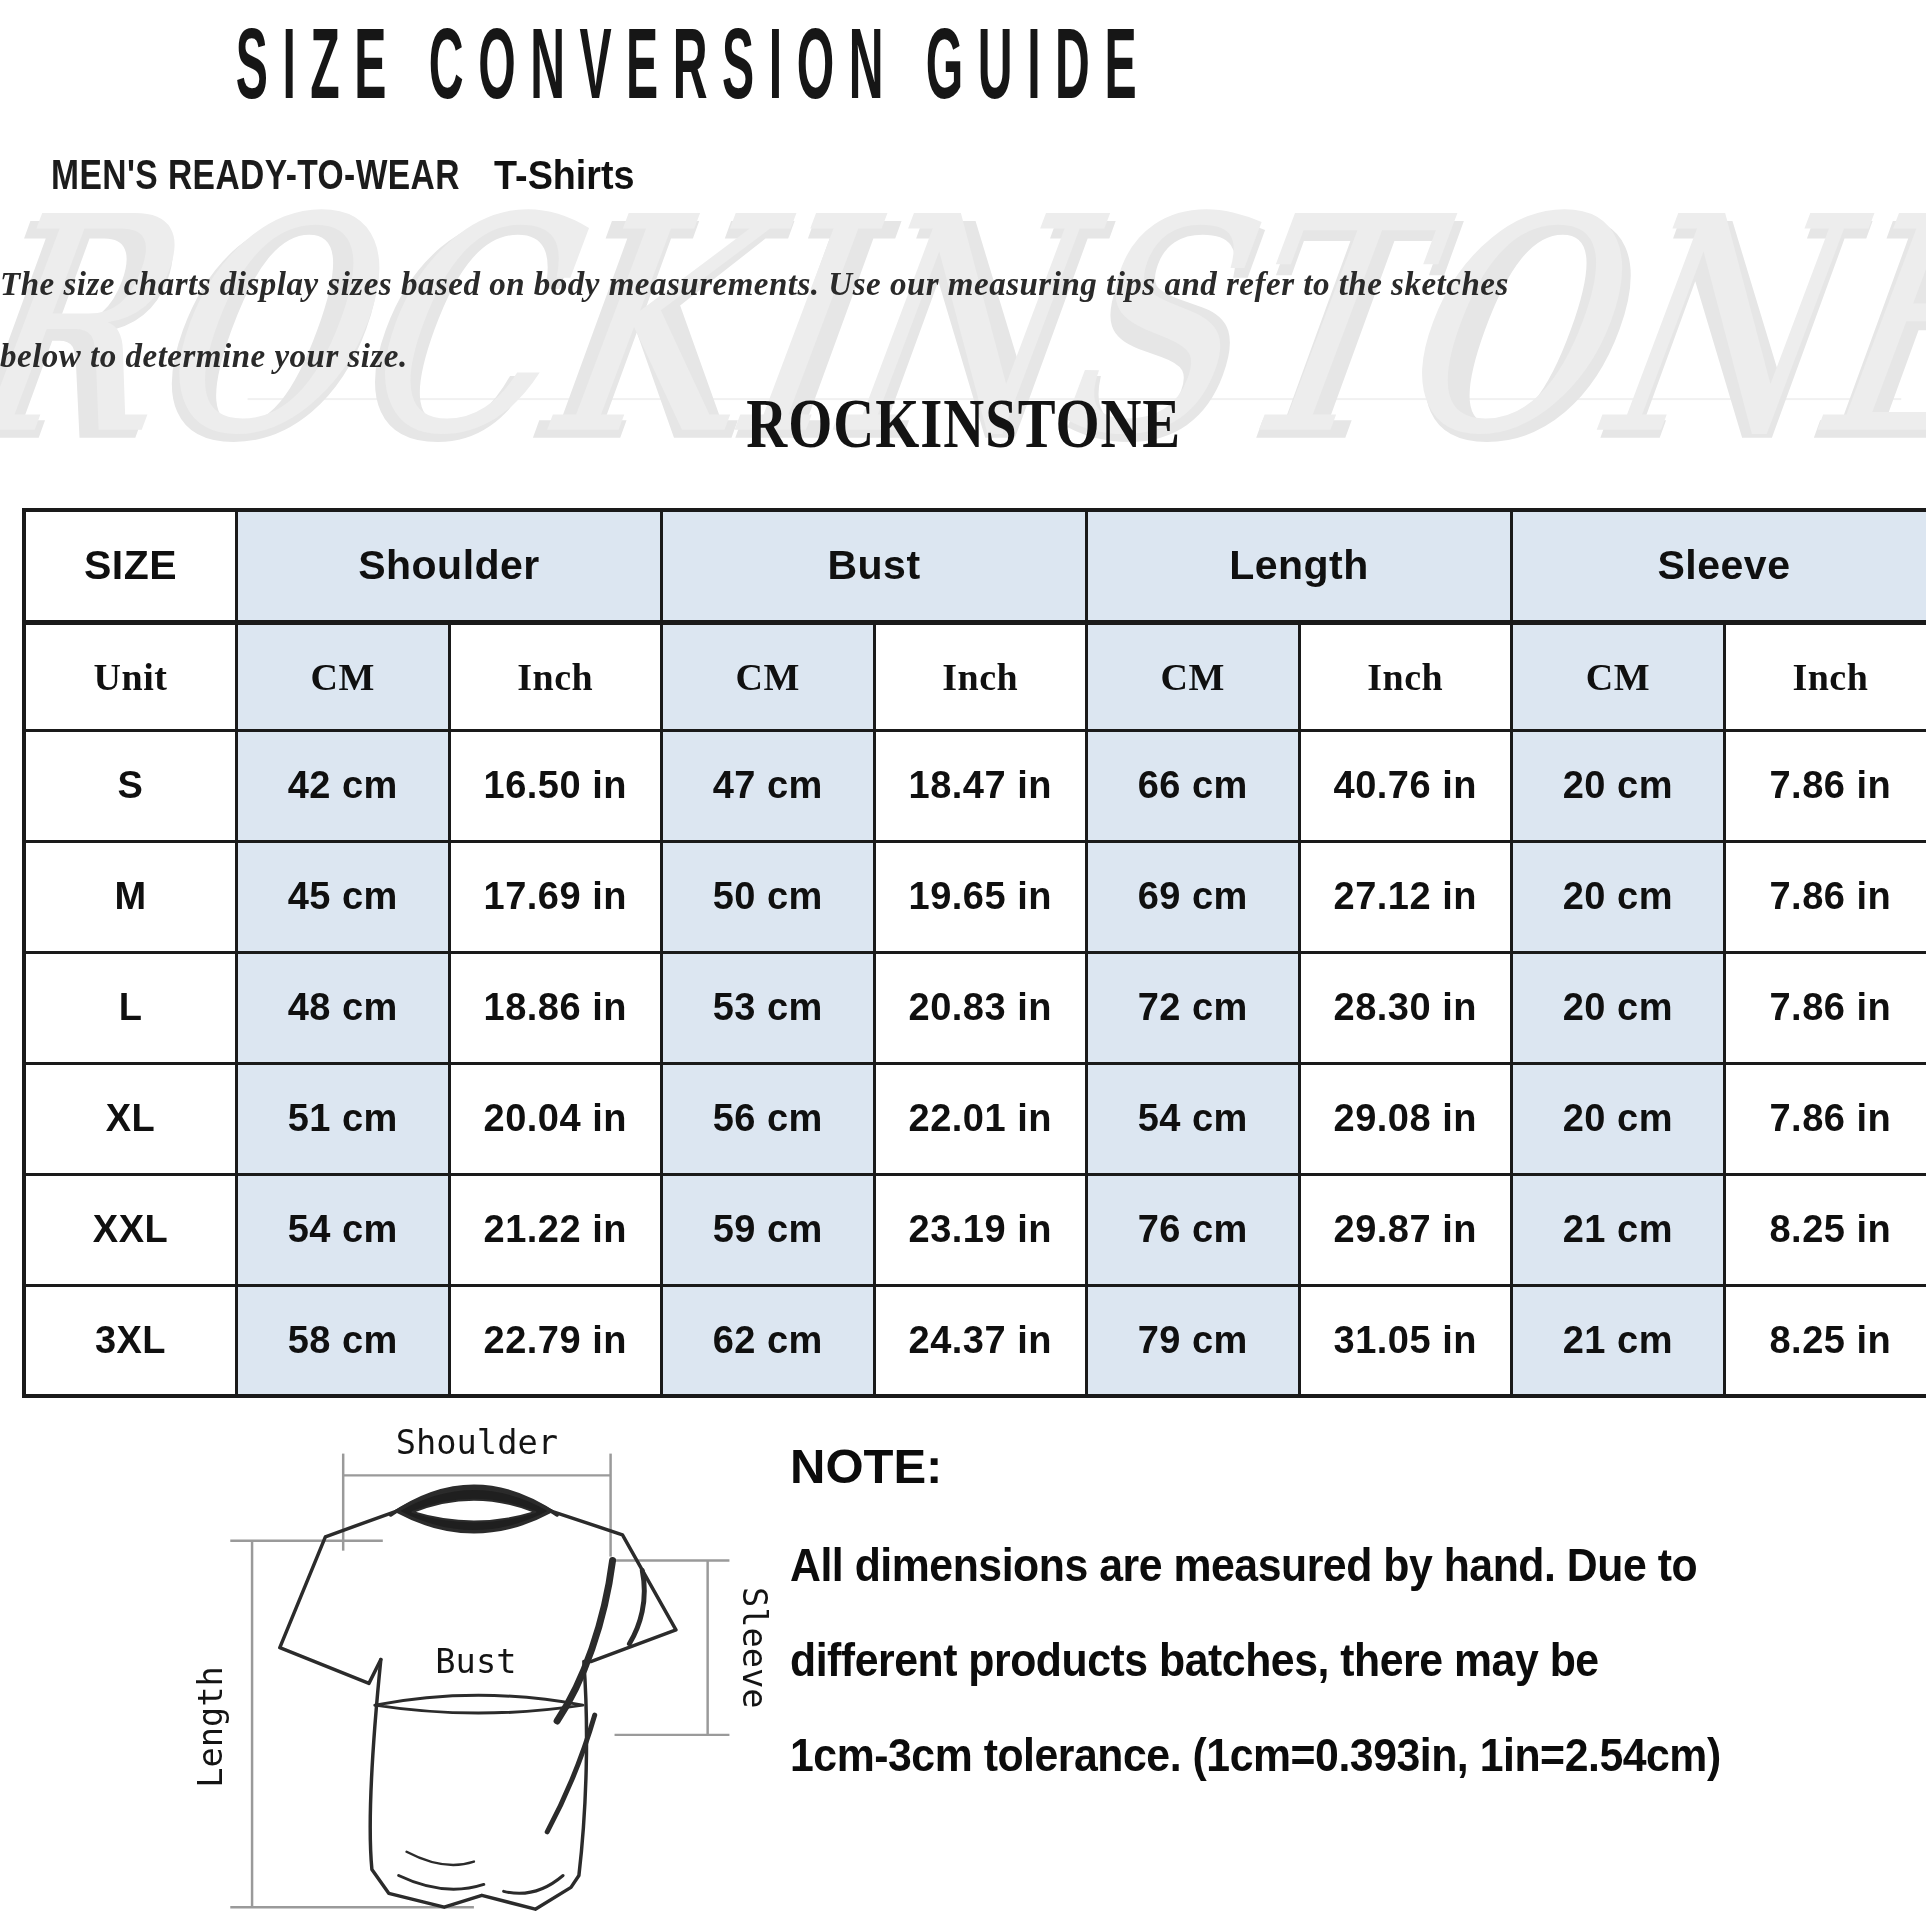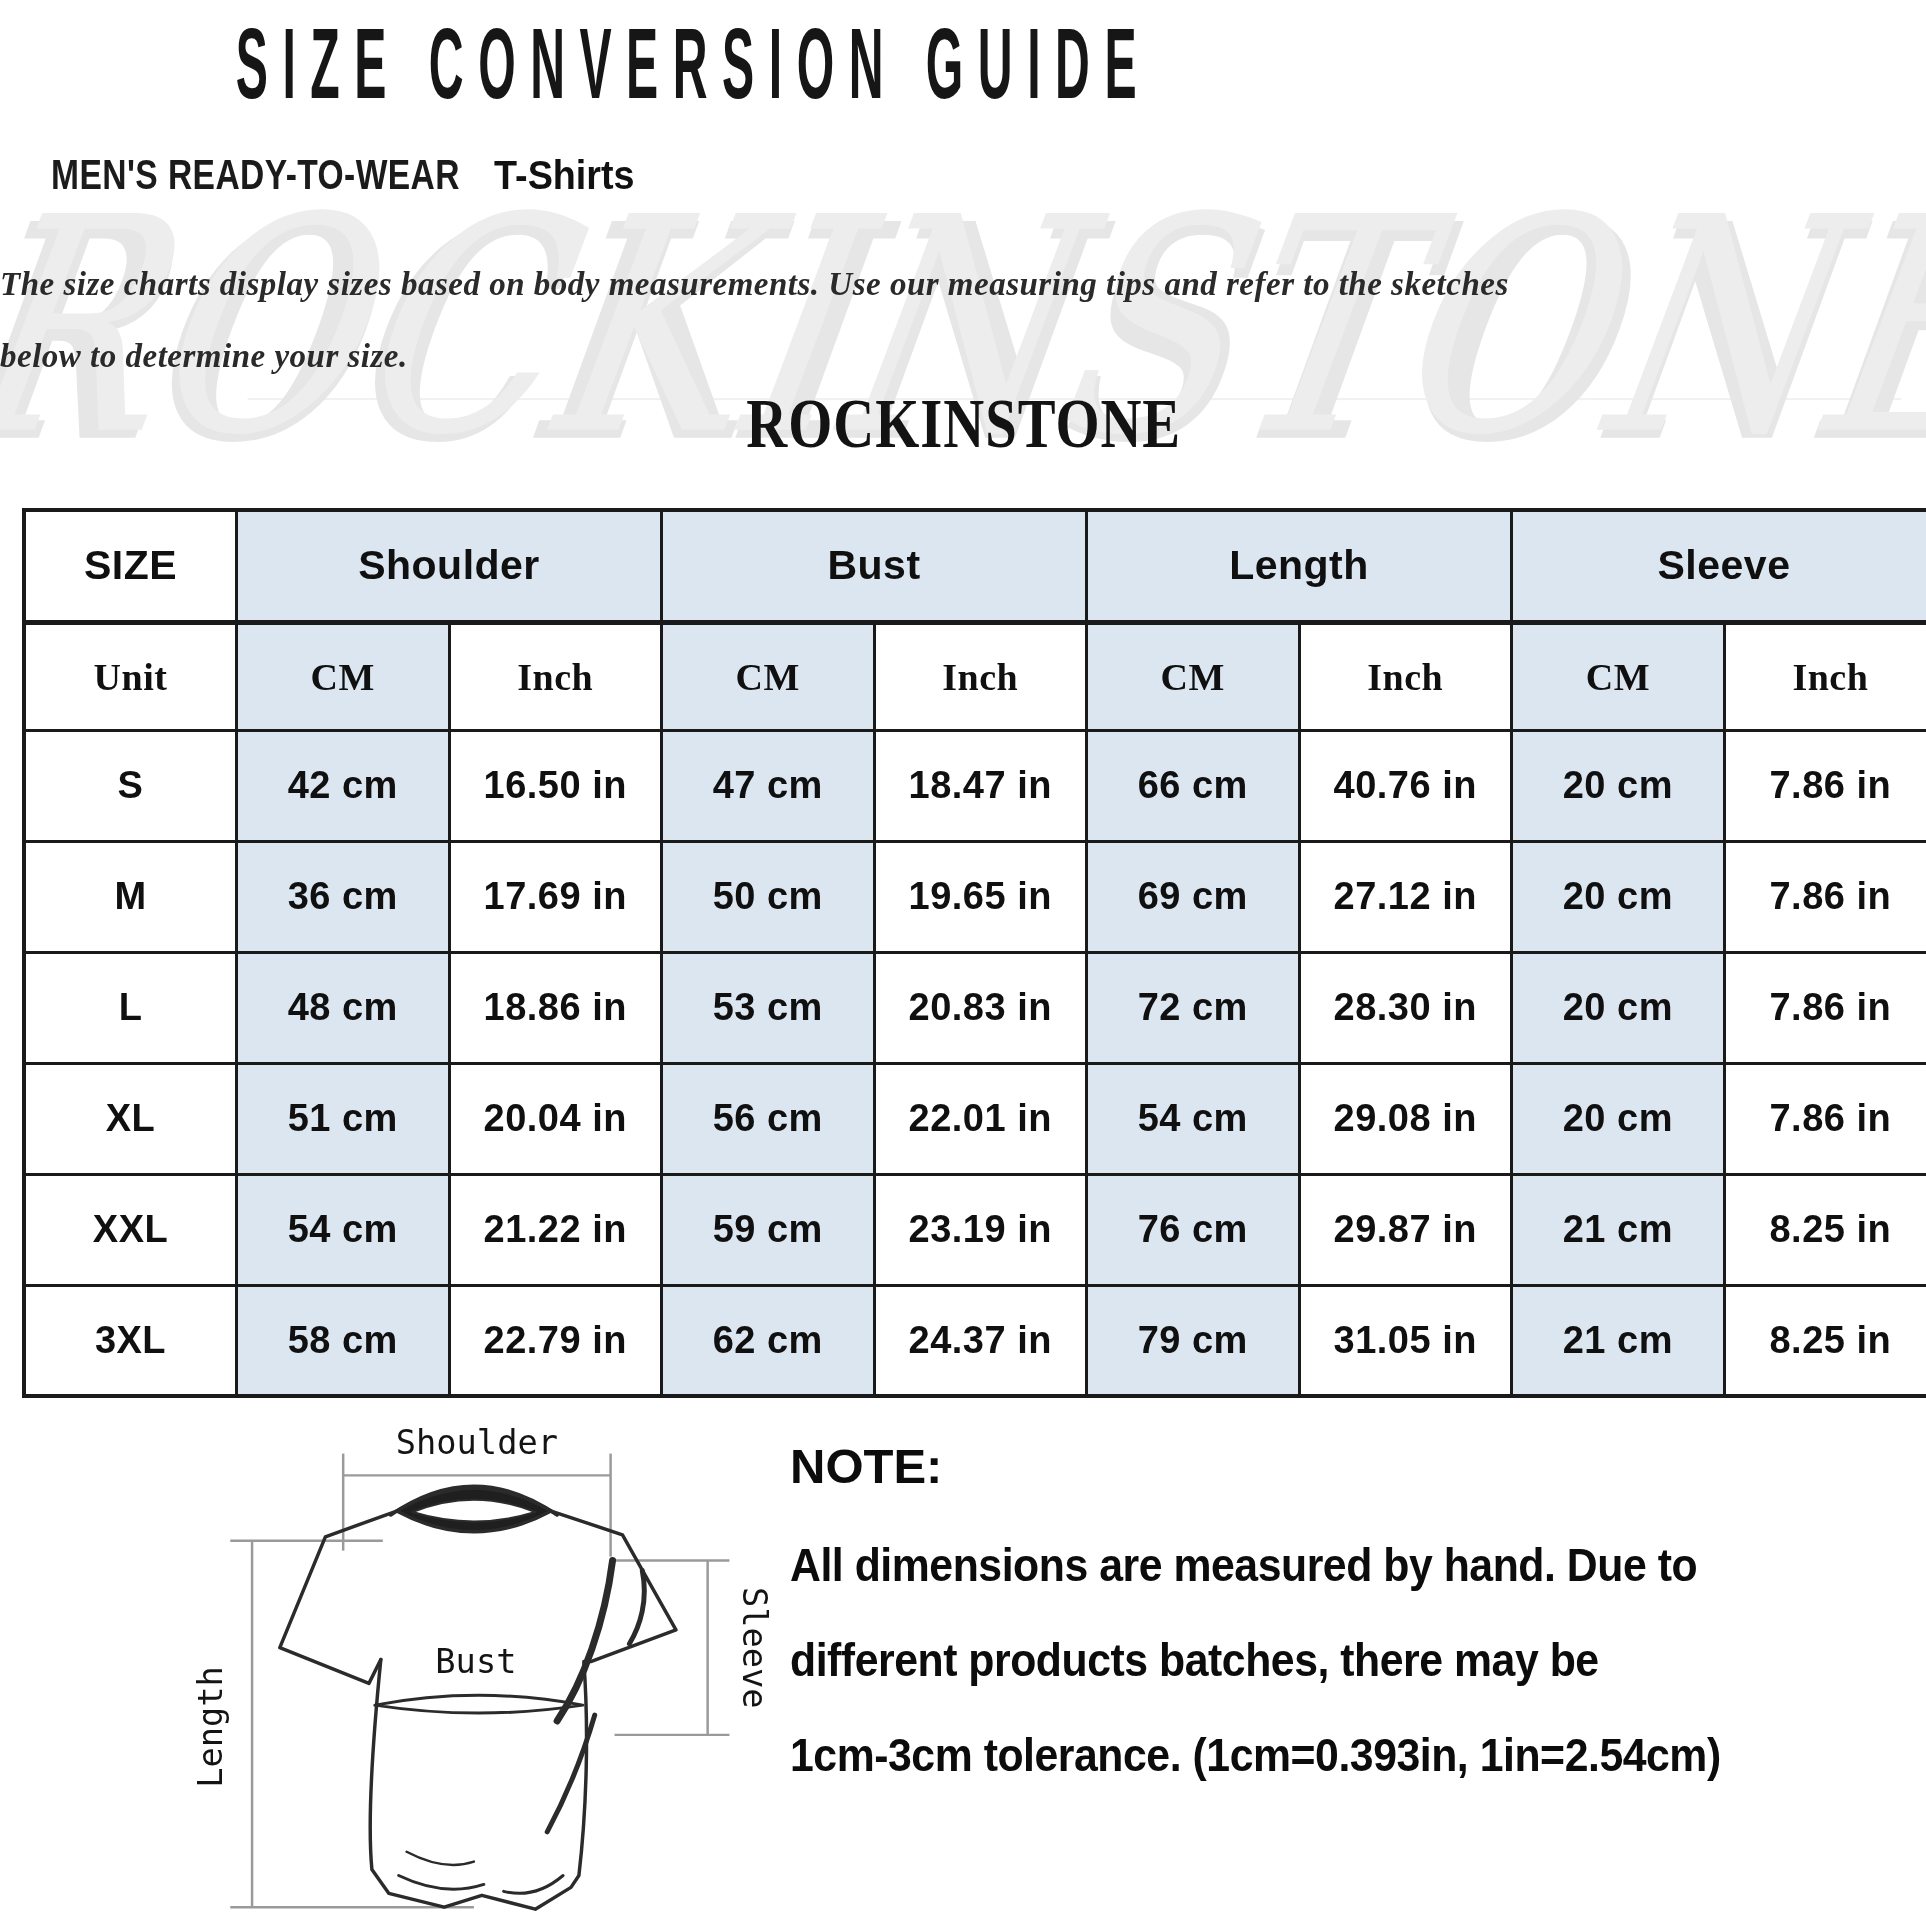--- a/index.html
+++ b/index.html
@@ -120,21 +120,21 @@
       <td>16.50 in</td>
       <td class="blue">47 cm</td>
       <td>18.47 in</td>
       <td class="blue">66 cm</td>
       <td>40.76 in</td>
       <td class="blue">20 cm</td>
       <td>7.86 in</td>
     </tr>
     <tr class="row-data">
       <td>M</td>
-      <td class="blue">36 cm</td>
+      <td class="blue">45 cm</td>
       <td>17.69 in</td>
       <td class="blue">50 cm</td>
       <td>19.65 in</td>
       <td class="blue">69 cm</td>
       <td>27.12 in</td>
       <td class="blue">20 cm</td>
       <td>7.86 in</td>
     </tr>
     <tr class="row-data">
       <td>L</td>

